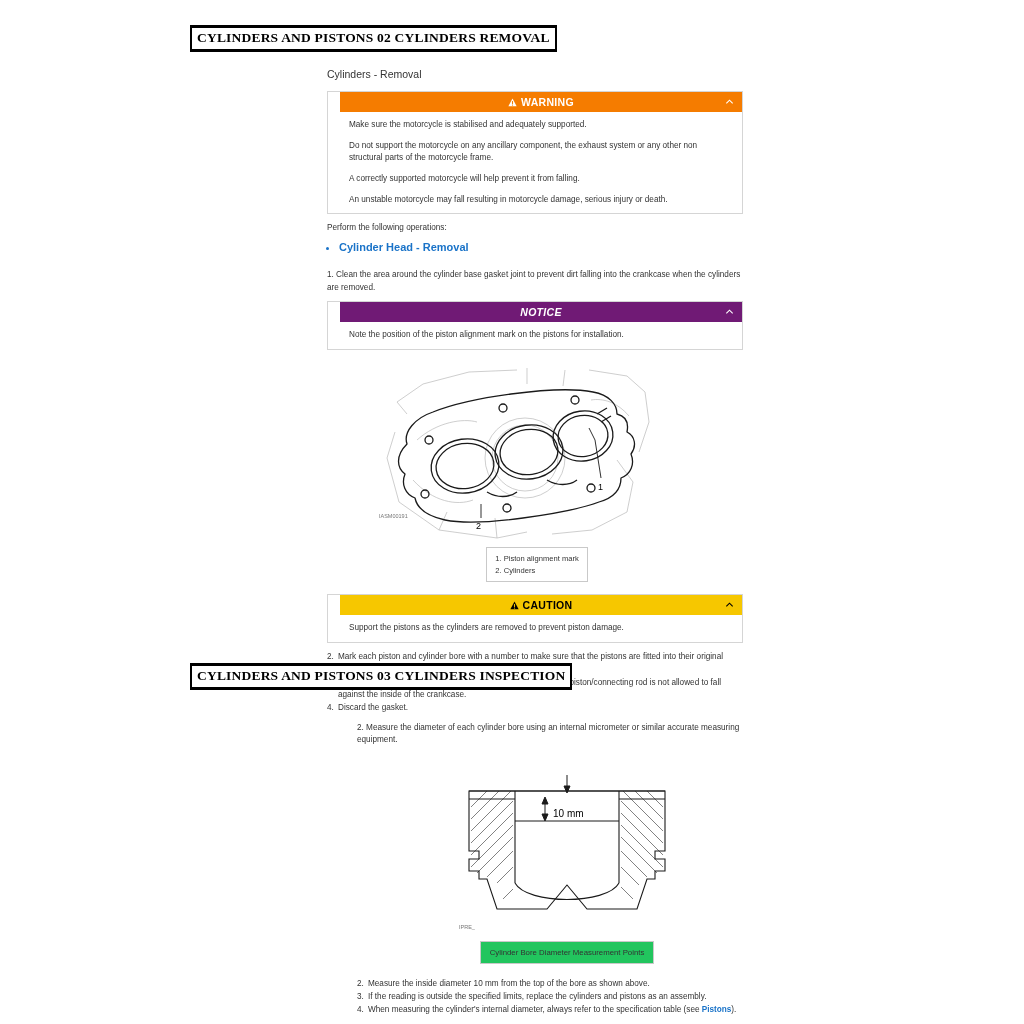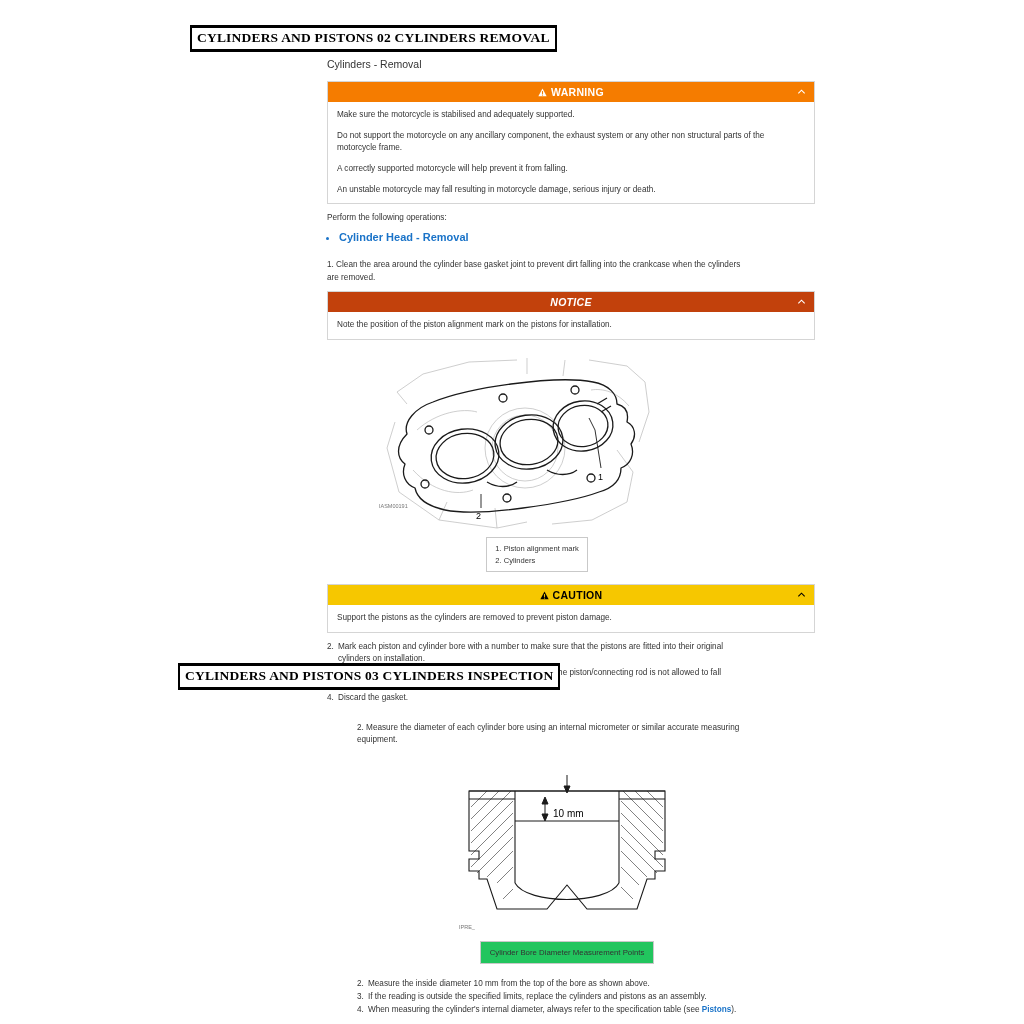--- a/index.html
+++ b/index.html
@@ -26,64 +26,65 @@
     color: #000;
     padding: 2px 5px 3px 5px;
     border-top: 3px solid #000;
     border-bottom: 3px solid #000;
     border-left: 2px solid #000;
     border-right: 2px solid #000;
     background: #fff;
     white-space: nowrap;
   }
   #banner-1 { left: 190px; top: 25px; }
-  #banner-2 { left: 178px; top: 663px; }
+  #banner-2 { left: 190px; top: 663px; }
 
   
   .doc {
     position: absolute;
   }
-  #doc-1 { left: 327px; top: 58px; width: 420px; }
+  #doc-1 { left: 327px; top: 68px; width: 420px; }
   #doc-2 { left: 357px; top: 710px; width: 420px; }
 
   .doc-title {
     font-size: 10.5px;
     color: #333;
     margin-bottom: 11px;
     font-weight: normal;
   }
 
   
   .admon {
-    width: 488px;
+    width: 416px;
     border: 1px solid #d5d5d5;
     margin: 7px 0 8px 0;
     background: #fff;
     box-sizing: border-box;
+    padding-left: 12px;
   }
   .admon-head {
     position: relative;
     height: 20px;
     display: flex;
     align-items: center;
     justify-content: center;
     font-size: 10.5px;
     font-weight: bold;
     letter-spacing: 0.3px;
   }
   .admon-head .chev {
     position: absolute;
     right: 8px;
     top: 50%;
     transform: translateY(-50%);
     width: 9px;
     height: 9px;
   }
   .admon-warning .admon-head { background: #f57c00; color: #ffffff; }
-  .admon-notice  .admon-head { background: #c2410c; color: #ffffff; font-style: italic; }
+  .admon-notice  .admon-head { background: #701a75; color: #ffffff; font-style: italic; }
   .admon-caution .admon-head { background: #f6c700; color: #000000; }
 
   .admon-body {
     padding: 7px 9px 8px 9px;
     background: #fff;
   }
   .admon-body p {
     margin: 0 0 9px 0;
     font-size: 8.2px;
     line-height: 1.45;

